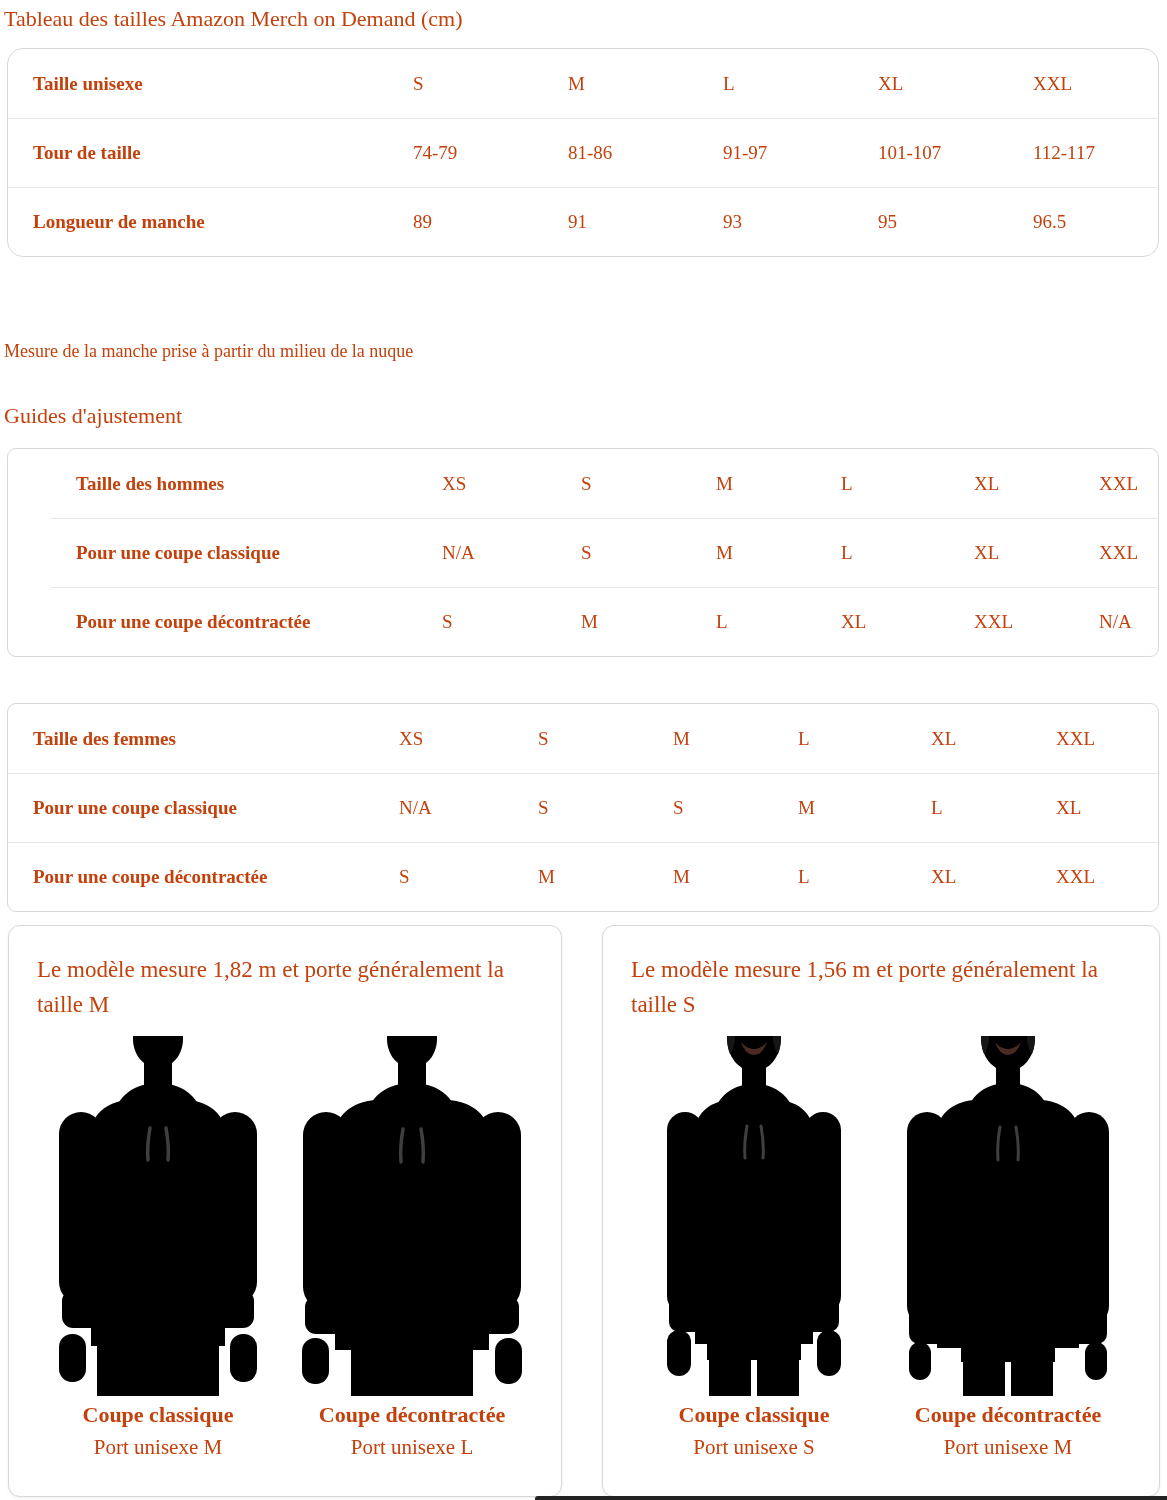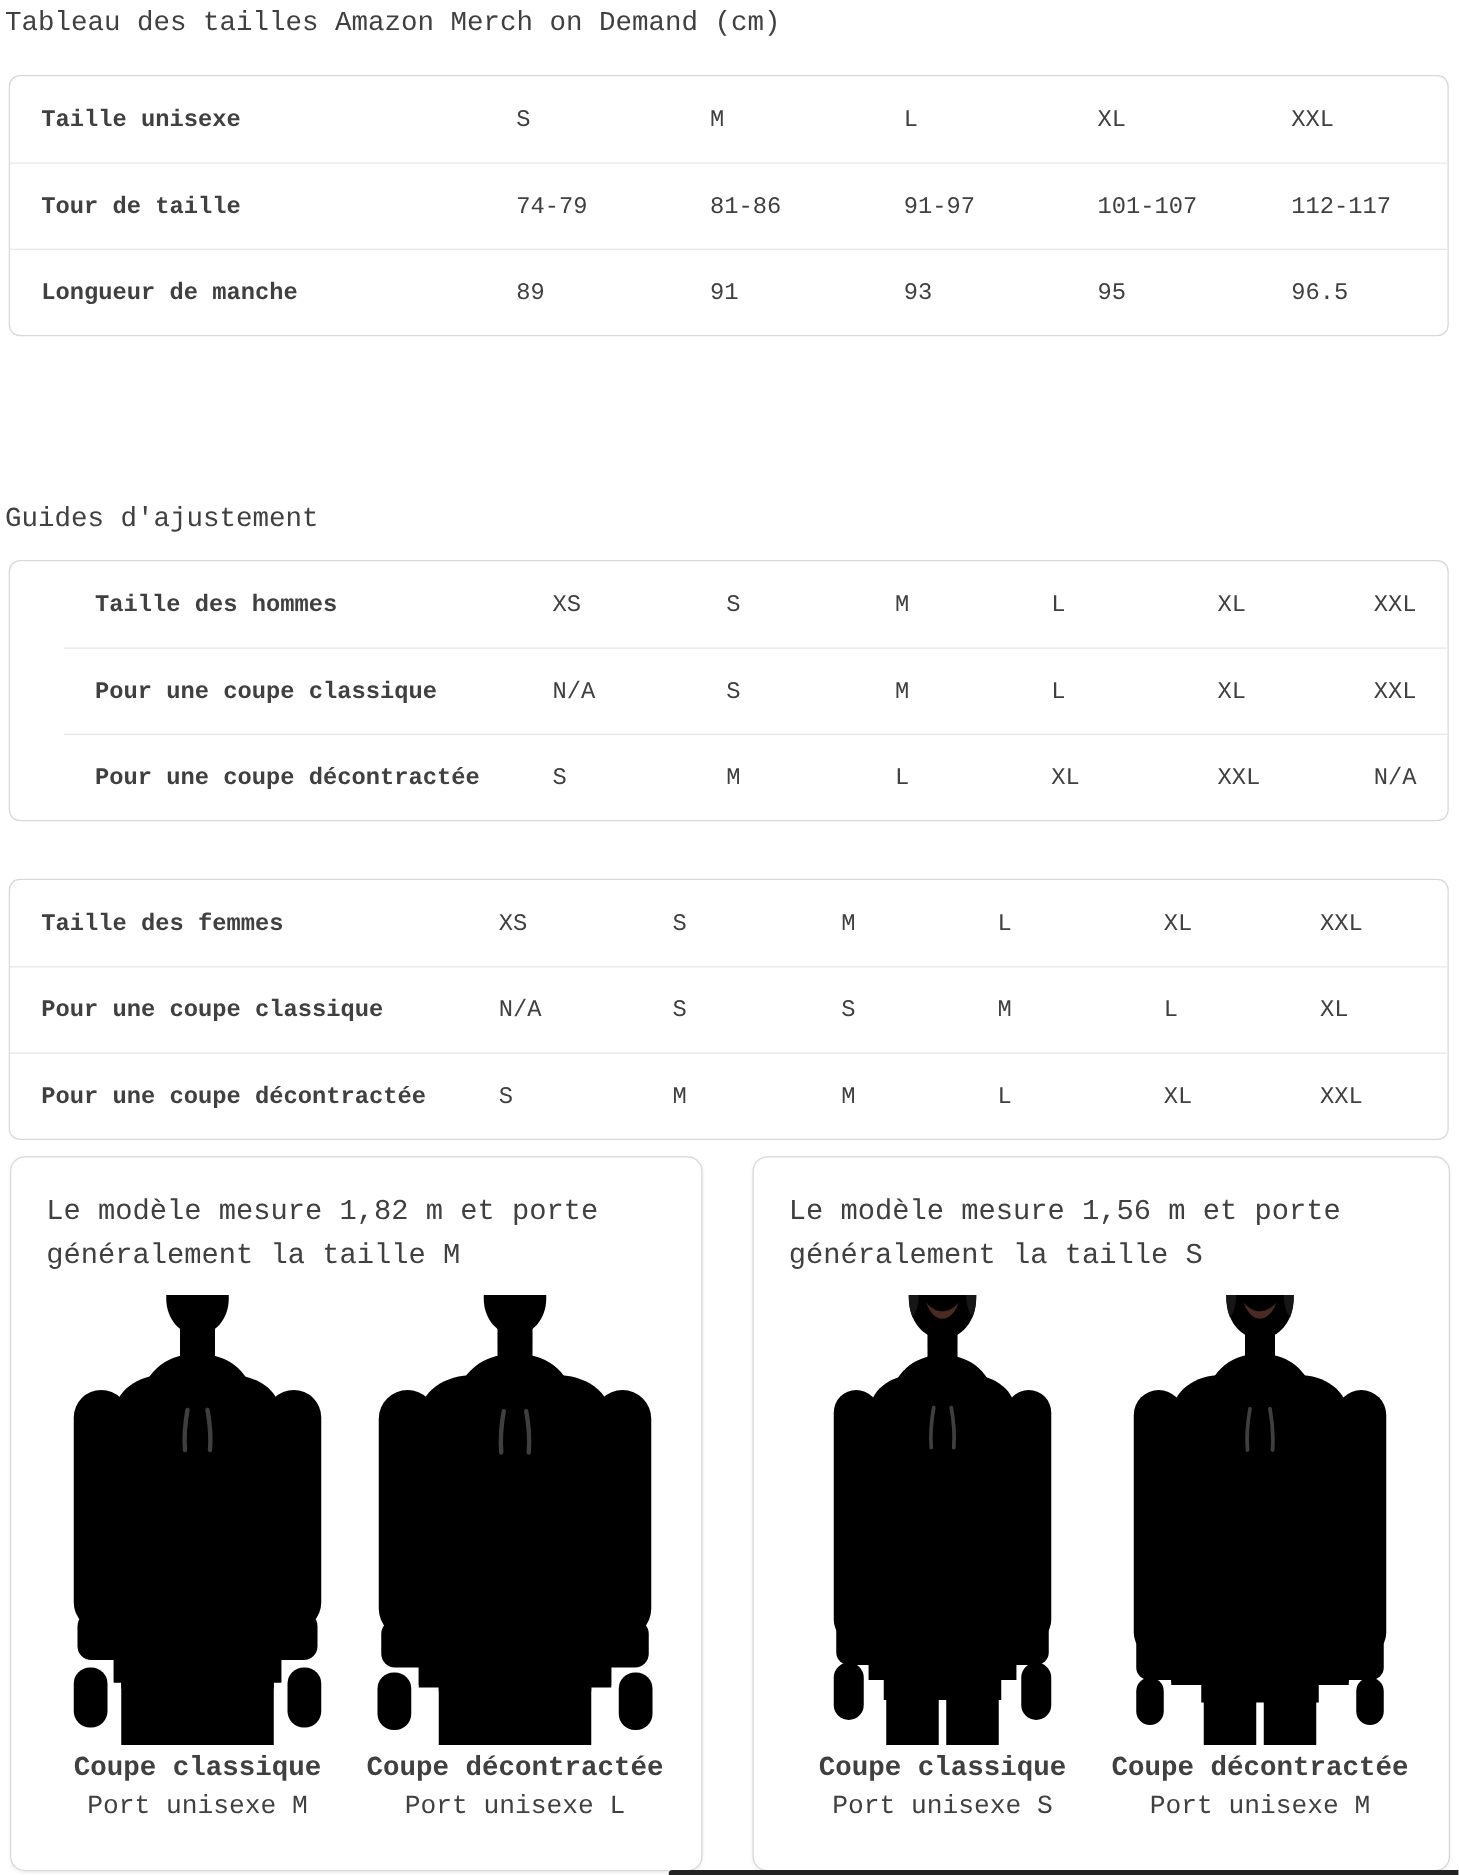--- a/index.html
+++ b/index.html
@@ -1,29 +1,29 @@
 <!DOCTYPE html>
 <html><head>
 <meta charset="utf-8">
 <style>
   * { margin:0; padding:0; box-sizing:border-box; }
   body { background:#fff; }
   .page {
     position:relative; width:1167px; height:1500px; background:#fff;
-    font-family:Liberation Mono, monospace; color:#404040; overflow:hidden;
+    font-family:Liberation Serif, serif; color:#c2410c; overflow:hidden;
   }
   .page-title { position:absolute; left:4px; top:6px; font-size:22px; font-weight:400; }
   .note { position:absolute; left:4px; top:341px; font-size:18px; font-weight:400; }
   .subheading { position:absolute; left:4px; top:403px; font-size:22px; font-weight:400; }
 
   .sizes-table {
     position:absolute; left:7px; width:1152px; background:#fff;
     border:1px solid #D5D9D9; border-radius:9px; overflow:hidden;
   }
-  .t-unisex { top:60px; }
+  .t-unisex { top:48px;border-radius:16px; }
   .t-men    { top:448px;padding-left:43px; }
   .t-women  { top:703px; }
   .trow { display:grid; height:69px; align-items:center; }
   .trow + .trow { border-top:1px solid #E7E7E7; }
   .t5 .trow { grid-template-columns:405px 155px 155px 155px 155px 1fr; }
   .t6 .trow { grid-template-columns:391px 139px 135px 125px 133px 125px 1fr; }
   .tlabel { font-weight:700; padding-left:25px; font-size:19px; white-space:nowrap; }
   .tval { font-size:19px; white-space:nowrap; }
 
   .card {
@@ -82,20 +82,21 @@
     <div class="trow">
       <div class="tlabel">Longueur de manche</div>
       <div class="tval">89</div>
       <div class="tval">91</div>
       <div class="tval">93</div>
       <div class="tval">95</div>
       <div class="tval">96.5</div>
     </div>
   </div>
 
+  <div class="note">Mesure de la manche prise à partir du milieu de la nuque</div>
   <div class="subheading">Guides d'ajustement</div>
 
   <div class="sizes-table t6 t-men">
     <div class="trow">
       <div class="tlabel">Taille des hommes</div>
       <div class="tval">XS</div>
       <div class="tval">S</div>
       <div class="tval">M</div>
       <div class="tval">L</div>
       <div class="tval">XL</div>

